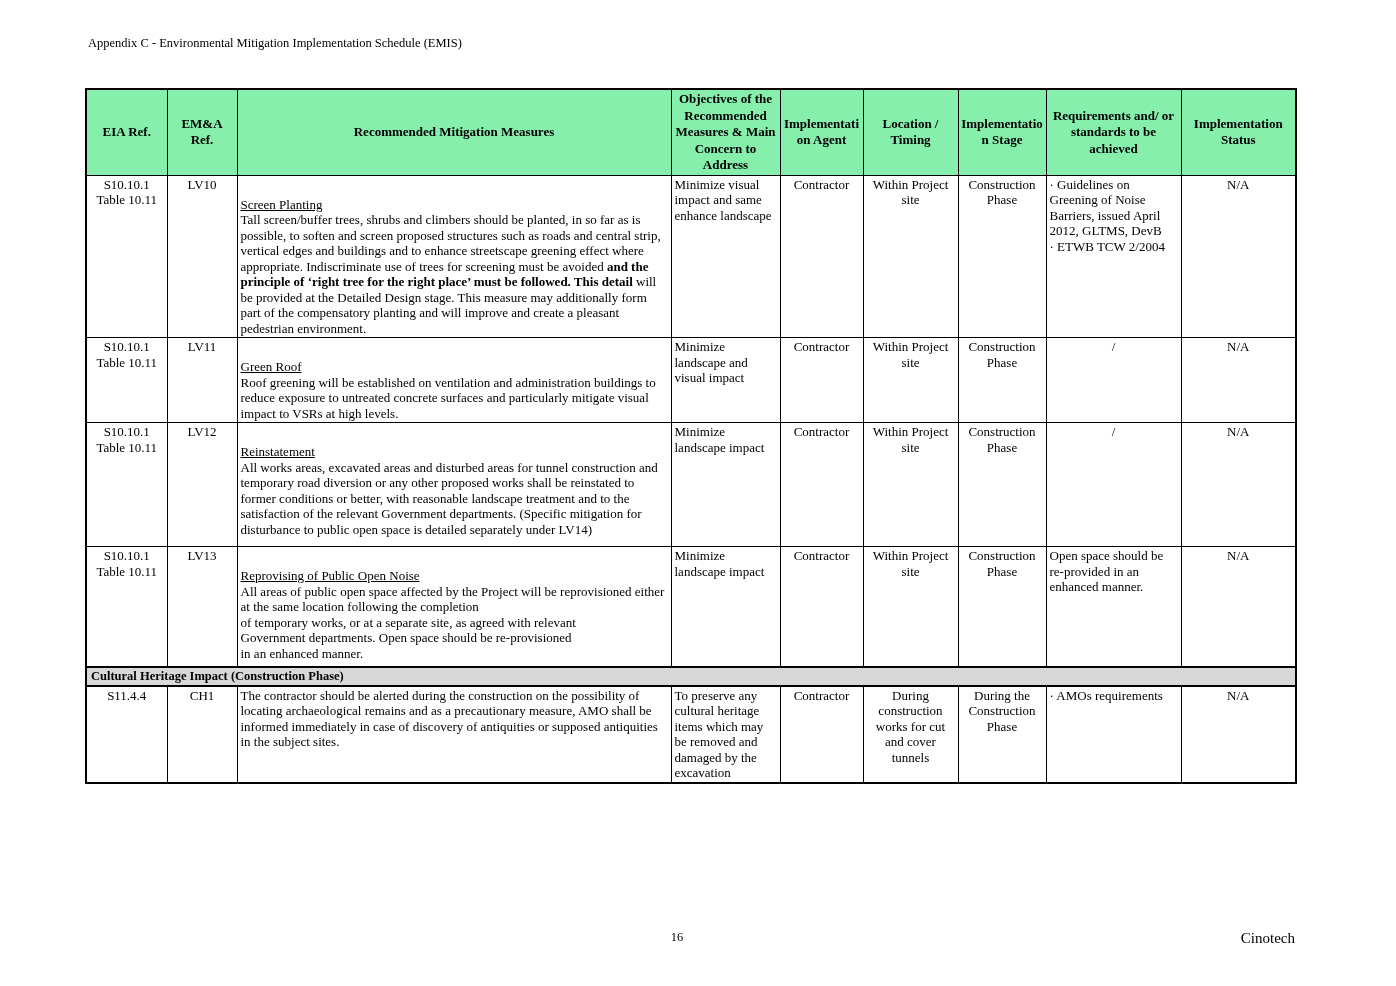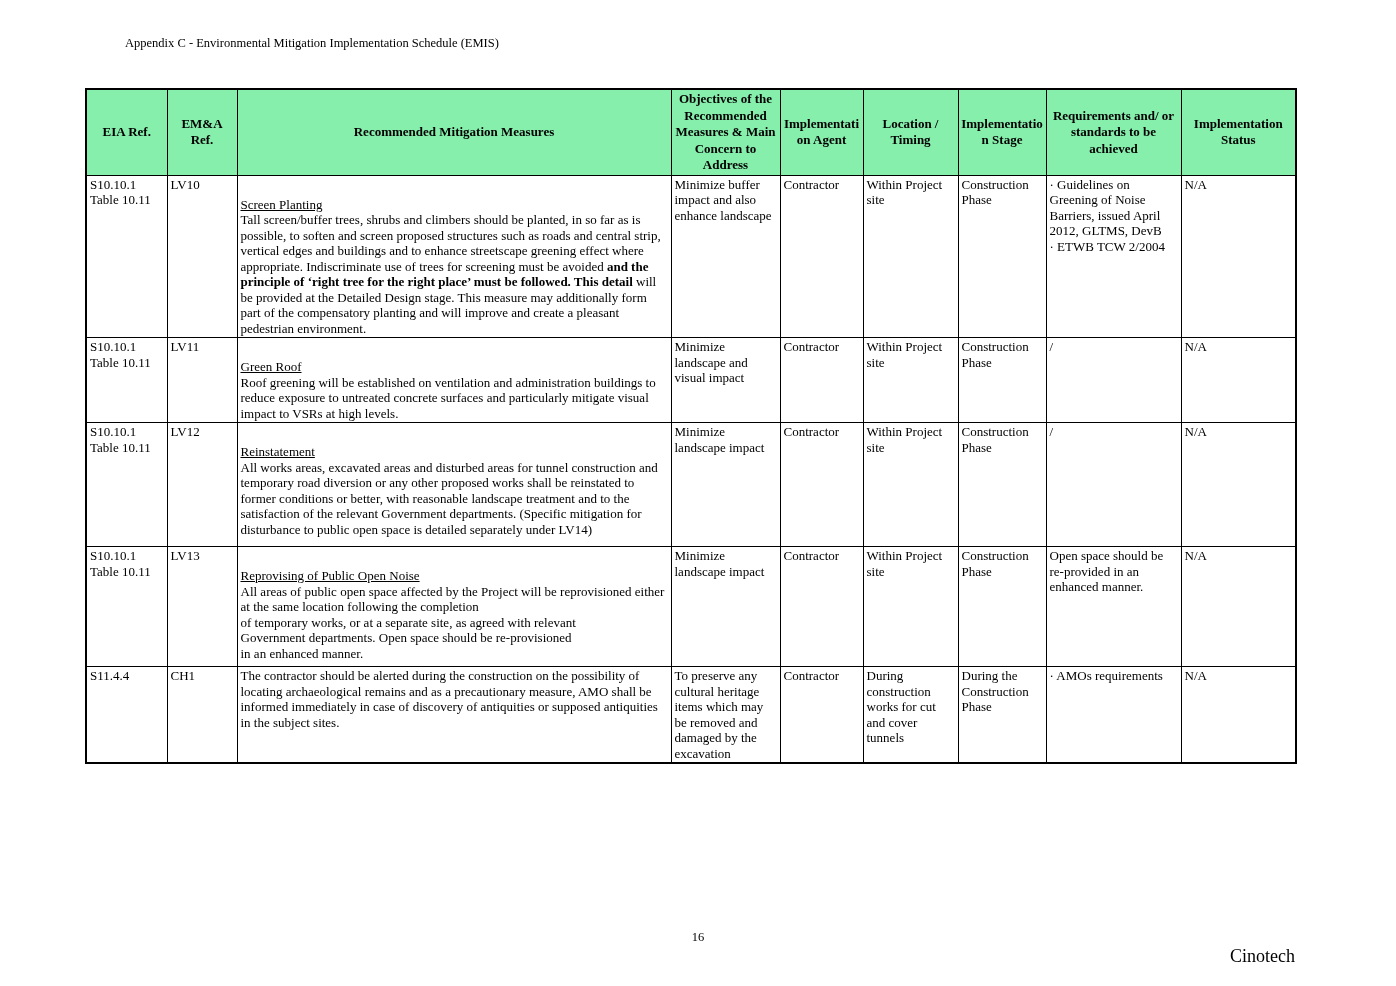--- a/index.html
+++ b/index.html
@@ -8,21 +8,20 @@
     background: #ffffff;
     color: #000000;
     font-family: "Liberation Serif", serif;
     position: relative;
     overflow: hidden;
   }
   .page-header {
     position: absolute;
     left: 88px; top: 36px;
     font-size: 12.5px;
-    margin-left: 37px;
   }
   table.emis {
     position: absolute;
     left: 85px; top: 88px;
     width: 1210px;
     border-collapse: collapse;
     table-layout: fixed;
     border: 2px solid #000;
   }
   table.emis th, table.emis td {
@@ -45,35 +44,34 @@
   table.emis thead tr { height: 84px; }
   tr.section-row td {
     background: #d8d8d8;
     font-weight: bold;
     font-size: 12.5px;
     line-height: 15px;
     border-top: 2px solid #000;
     border-bottom: 2px solid #000;
     padding: 1px 4px;
   }
-  .c-center { }
+  .c-center { text-align: center; }
   .pre { white-space: pre-line; }
   .measure-title { text-decoration: underline; margin-top: 20px; }
   .bold { font-weight: bold; }
   .footer-page {
     position: absolute;
-    top: 930px; left: 93px; width: 1210px;
+    top: 930px; left: 72px; width: 1210px;
     text-align: center;
     font-size: 12.5px;
   }
   .footer-brand {
     position: absolute;
     top: 930px; right: 101px;
-    font-size: 18px;
-    margin-top: 16px;
+    font-size: 15px;
   }
 </style>
 </head>
 <body>
 
 <div class="page-header">Appendix C - Environmental Mitigation Implementation Schedule (EMIS)</div>
 
 <table class="emis">
   <colgroup>
       <col style="width: 81px;">
@@ -101,21 +99,21 @@
   </thead>
   <tbody>
       <tr style="height: 156px;">
         <td class="c-center pre">S10.10.1
 Table 10.11</td>
         <td class="c-center">LV10</td>
         <td>
           <div class="measure-title">Screen Planting</div>
           <div class="pre"><span>Tall screen/buffer trees, shrubs and climbers should be planted, in so far as is possible, to soften and screen proposed structures such as roads and central strip, vertical edges and buildings and to enhance streetscape greening effect where appropriate. Indiscriminate use of trees for screening must be avoided </span><span class="bold">and the principle of ‘right tree for the right place’ must be followed. This detail </span><span>will be provided at the Detailed Design stage. This measure may additionally form part of the compensatory planting and will improve and create a pleasant pedestrian environment.</span></div>
         </td>
-        <td class="pre">Minimize buffer impact and also enhance landscape</td>
+        <td class="pre">Minimize visual impact and same enhance landscape</td>
         <td class="c-center">Contractor</td>
         <td class="c-center">Within Project site</td>
         <td class="c-center">Construction Phase</td>
         <td class="pre">· Guidelines on Greening of Noise Barriers, issued April 2012, GLTMS, DevB
 · ETWB TCW 2/2004</td>
         <td class="c-center">N/A</td>
       </tr>
       <tr style="height: 76px;">
         <td class="c-center pre">S10.10.1
 Table 10.11</td>
@@ -157,20 +155,23 @@
 Government departments. Open space should be re-provisioned
 in an enhanced manner.</span></div>
         </td>
         <td class="pre">Minimize landscape impact</td>
         <td class="c-center">Contractor</td>
         <td class="c-center">Within Project site</td>
         <td class="c-center">Construction Phase</td>
         <td class="pre">Open space should be re-provided in an enhanced manner.</td>
         <td class="c-center">N/A</td>
       </tr>
+      <tr class="section-row">
+        <td colspan="9">Cultural Heritage Impact (Construction Phase)</td>
+      </tr>
       <tr style="height: 80px;">
         <td class="c-center pre">S11.4.4</td>
         <td class="c-center">CH1</td>
         <td>
           <div class="pre"><span>The contractor should be alerted during the construction on the possibility of locating archaeological remains and as a precautionary measure, AMO shall be informed immediately in case of discovery of antiquities or supposed antiquities in the subject sites.</span></div>
         </td>
         <td class="pre">To preserve any cultural heritage items which may be removed and damaged by the excavation</td>
         <td class="c-center">Contractor</td>
         <td class="c-center">During construction works for cut and cover tunnels</td>
         <td class="c-center">During the Construction Phase</td>

